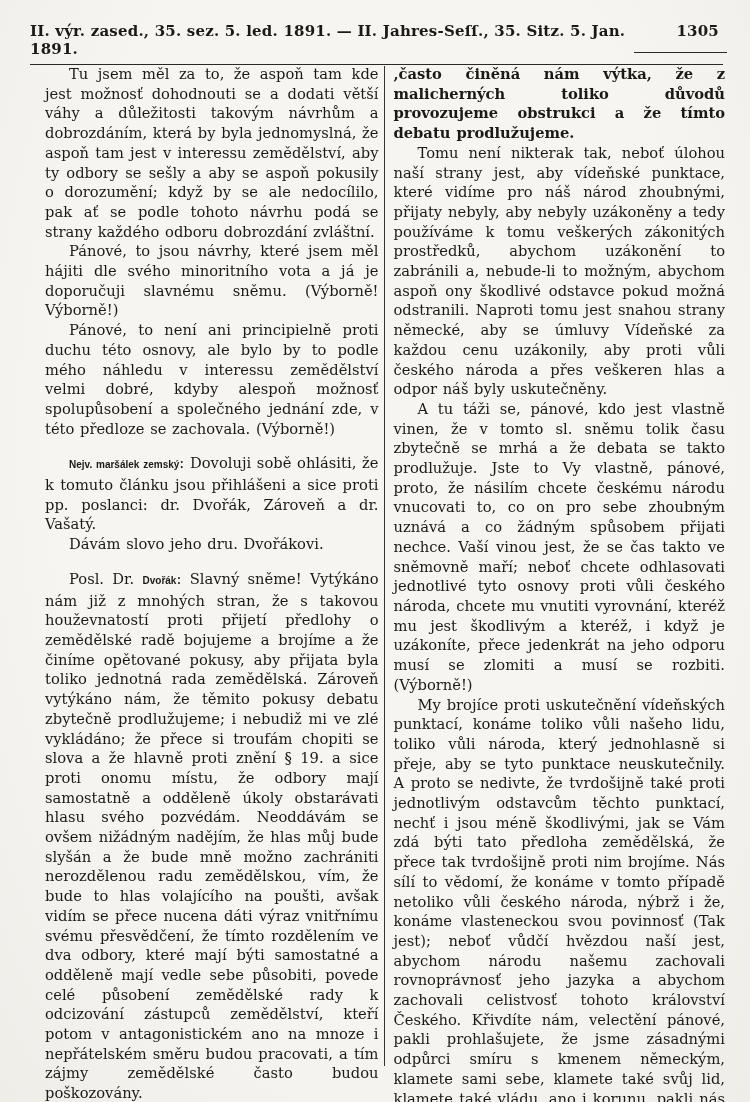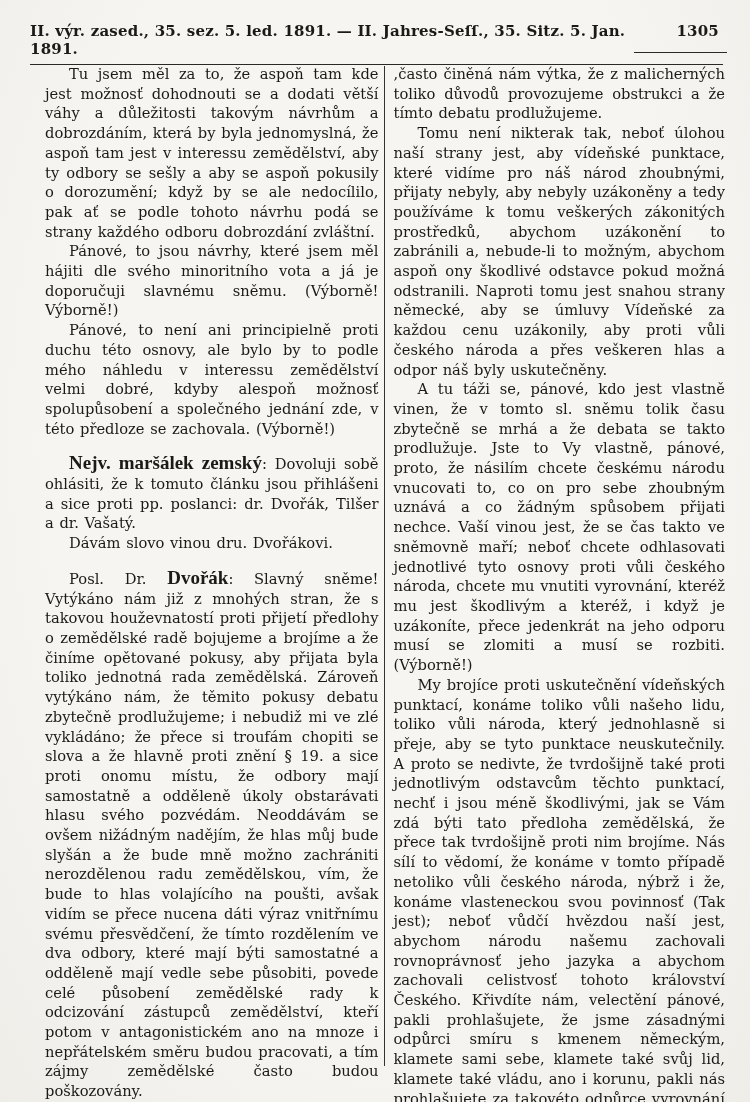--- a/index.html
+++ b/index.html
@@ -67,47 +67,47 @@
     flex: 0 0 1px;
   }
   .para {
     margin: 0;
     text-align: justify;
     font-size: 14.7px;
     line-height: 19.7px;
     text-indent: 24px;
     word-spacing: 1px;
   }
-  .para.noindent { text-indent: 0; }
+  .para.noindent { text-indent: 0; font-weight: bold; }
   .para.gap { margin-top: 15px; }
   .speaker {
-    font-family: Liberation Serif, serif;
+    font-family: Liberation Sans, sans-serif;
     font-weight: bold;
-    font-size: 19px;
+    font-size: 10px;
   }
 </style>
 </head>
 <body>
 
 <div class="page">
 
   <header class="page-header">
     <span>II. výr. zased., 35. sez. 5. led. 1891. — II. Jahres-Seſſ., 35. Sitz. 5. Jan. 1891.</span>
     <span class="pagenum-wrap">
       <span>1305</span>
     </span>
   </header>
 
   <main class="columns">
     <section class="col col-left" id="col-left">
         <p class="para"><span>Tu jsem měl za to, že aspoň tam kde jest možnosť dohodnouti se a dodati větší váhy a důležitosti takovým návrhům a dobrozdáním, která by byla jednomyslná, že aspoň tam jest v interessu zemědělství, aby ty odbory se sešly a aby se aspoň pokusily o dorozumění; když by se ale nedocílilo, pak ať se podle tohoto návrhu podá se strany každého odboru dobrozdání zvláštní.</span></p>
         <p class="para"><span>Pánové, to jsou návrhy, které jsem měl hájiti dle svého minoritního vota a já je doporučuji slavnému sněmu. (Výborně! Výborně!)</span></p>
         <p class="para"><span>Pánové, to není ani principielně proti duchu této osnovy, ale bylo by to podle mého náhledu v interessu zemědělství velmi dobré, kdyby alespoň možnosť spolupůsobení a společného jednání zde, v této předloze se zachovala. (Výborně!)</span></p>
-        <p class="para gap"><span class="speaker">Nejv. maršálek zemský</span><span>: Dovoluji sobě ohlásiti, že k tomuto článku jsou přihlášeni a sice proti pp. poslanci: dr. Dvořák, Tilšer a dr. Vašatý.</span></p>
-        <p class="para"><span>Dávám slovo vinou dru. Dvořákovi.</span></p>
+        <p class="para gap"><span class="speaker">Nejv. maršálek zemský</span><span>: Dovoluji sobě ohlásiti, že k tomuto článku jsou přihlášeni a sice proti pp. poslanci: dr. Dvořák, Zároveň a dr. Vašatý.</span></p>
+        <p class="para"><span>Dávám slovo jeho dru. Dvořákovi.</span></p>
         <p class="para gap"><span>Posl. Dr. </span><span class="speaker">Dvořák</span><span>: Slavný sněme! Vytýkáno nám již z mnohých stran, že s takovou houževnatostí proti přijetí předlohy o zemědělské radě bojujeme a brojíme a že činíme opětované pokusy, aby přijata byla toliko jednotná rada zemědělská. Zároveň vytýkáno nám, že těmito pokusy debatu zbytečně prodlužujeme; i nebudiž mi ve zlé vykládáno; že přece si troufám chopiti se slova a že hlavně proti znění § 19. a sice proti onomu místu, že odbory mají samostatně a odděleně úkoly obstarávati hlasu svého pozvédám. Neoddávám se ovšem nižádným nadějím, že hlas můj bude slyšán a že bude mně možno zachrániti nerozdělenou radu zemědělskou, vím, že bude to hlas volajícího na poušti, avšak vidím se přece nucena dáti výraz vnitřnímu svému přesvědčení, že tímto rozdělením ve dva odbory, které mají býti samostatné a odděleně mají vedle sebe působiti, povede celé působení zemědělské rady k odcizování zástupců zemědělství, kteří potom v antagonistickém ano na mnoze i nepřátelském směru budou pracovati, a tím zájmy zemědělské často budou poškozovány.</span></p>
       </section>
     <div class="col-divider"></div>
     <section class="col col-right" id="col-right">
         <p class="para noindent"><span>,často činěná nám výtka, že z malicherných toliko důvodů provozujeme obstrukci a že tímto debatu prodlužujeme.</span></p>
         <p class="para"><span>Tomu není nikterak tak, neboť úlohou naší strany jest, aby vídeňské punktace, které vidíme pro náš národ zhoubnými, přijaty nebyly, aby nebyly uzákoněny a tedy používáme k tomu veškerých zákonitých prostředků, abychom uzákonění to zabránili a, nebude-li to možným, abychom aspoň ony škodlivé odstavce pokud možná odstranili. Naproti tomu jest snahou strany německé, aby se úmluvy Vídeňské za každou cenu uzákonily, aby proti vůli českého národa a přes veškeren hlas a odpor náš byly uskutečněny.</span></p>
         <p class="para"><span>A tu táži se, pánové, kdo jest vlastně vinen, že v tomto sl. sněmu tolik času zbytečně se mrhá a že debata se takto prodlužuje. Jste to Vy vlastně, pánové, proto, že násilím chcete českému národu vnucovati to, co on pro sebe zhoubným uznává a co žádným spůsobem přijati nechce. Vaší vinou jest, že se čas takto ve sněmovně maří; neboť chcete odhlasovati jednotlivé tyto osnovy proti vůli českého národa, chcete mu vnutiti vyrovnání, kteréž mu jest škodlivým a kteréž, i když je uzákoníte, přece jedenkrát na jeho odporu musí se zlomiti a musí se rozbiti. (Výborně!)</span></p>
         <p class="para"><span>My brojíce proti uskutečnění vídeňských punktací, konáme toliko vůli našeho lidu, toliko vůli národa, který jednohlasně si přeje, aby se tyto punktace neuskutečnily. A proto se nedivte, že tvrdošijně také proti jednotlivým odstavcům těchto punktací, nechť i jsou méně škodlivými, jak se Vám zdá býti tato předloha zemědělská, že přece tak tvrdošijně proti nim brojíme. Nás sílí to vědomí, že konáme v tomto případě netoliko vůli českého národa, nýbrž i že, konáme vlasteneckou svou povinnosť (Tak jest); neboť vůdčí hvězdou naší jest, abychom národu našemu zachovali rovnoprávnosť jeho jazyka a abychom zachovali celistvosť tohoto království Českého. Křivdíte nám, velectění pánové, pakli prohlašujete, že jsme zásadnými odpůrci smíru s kmenem německým, klamete sami sebe, klamete také svůj lid, klamete také vládu, ano i korunu, pakli nás prohlašujete za takovéto odpůrce vyrovnání s kmenem německým.</span></p>
         <p class="para"><span>Zajisté více než Vy přejeme si, aby se uskutečnil smír mezi oběma národními kmeny v Čechách, aby byly odstraněny</span></p>
       </section>

